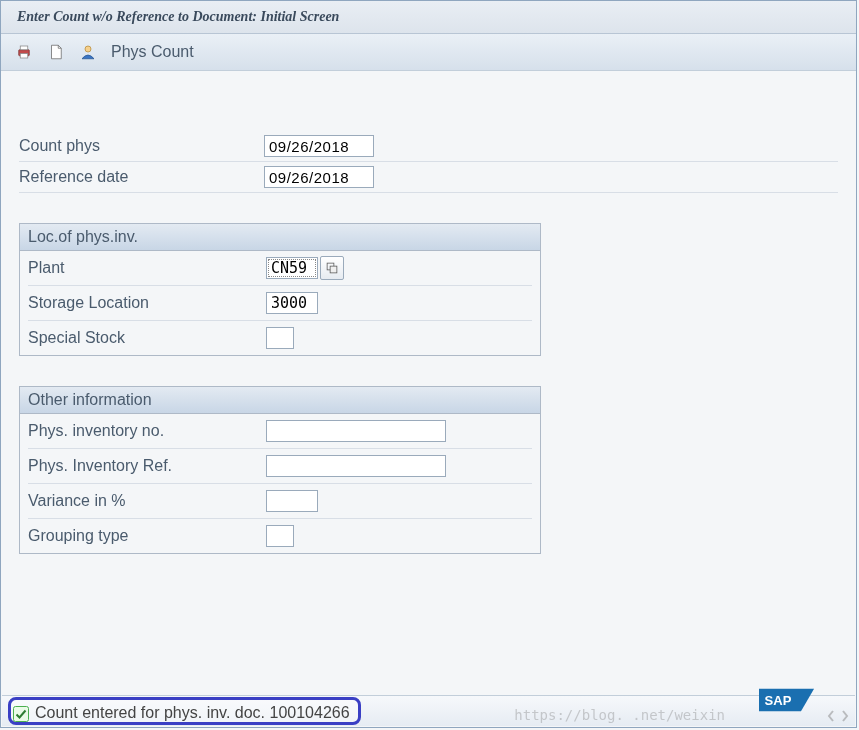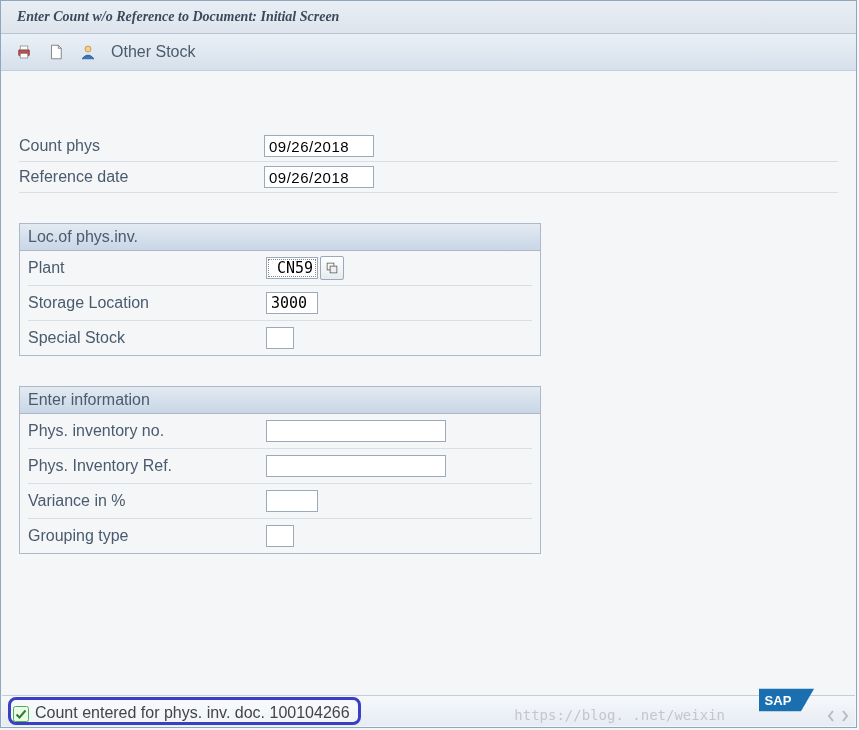--- a/index.html
+++ b/index.html
@@ -87,21 +87,21 @@
     padding: 0 4px;
     box-sizing: border-box;
   }
   input.sap-input.w-date { width: 110px; font-family: Arial; letter-spacing: 0.5px;}
   input.sap-input.w-plant { width: 52px; }
   input.sap-input.w-storage { width: 52px; }
   input.sap-input.w-tiny { width: 28px; }
   input.sap-input.w-medium { width: 180px; }
   input.sap-input.w-small { width: 52px; }
   input.sap-input.w-micro { width: 28px; }
-  .with-dotted { outline: 1px dotted #888; outline-offset: -3px; background: #fffdfa; text-align: right;}
+  .with-dotted { outline: 1px dotted #888; outline-offset: -3px; background: #fffdfa;}
   .f4-btn {
     width: 22px;
     height: 22px;
     border: 1px solid #9aaabb;
     background: linear-gradient(to bottom, #fff, #e6ebf1);
     margin-left: 2px;
     display: flex;
     align-items: center;
     justify-content: center;
     cursor: pointer;
@@ -215,21 +215,21 @@
         <path d="M6 3 h9 l4 4 v14 h-13 z" fill="#fefefe" stroke="#666"></path>
         <path d="M15 3 v4 h4" fill="none" stroke="#666"></path>
       </svg>
     </div>
     <div class="tool-ico">
       <svg viewBox="0 0 24 24" width="18" height="18">
         <circle cx="12" cy="8" r="4" fill="#f6d08c" stroke="#b58b3a"></circle>
         <path d="M4 21 q8 -10 16 0 z" fill="#3a75c4" stroke="#2a5590"></path>
       </svg>
     </div>
-    <span class="toolbar-label">Other Stock</span>
+    <span class="toolbar-label">Phys Count</span>
   </div>
 
   <div class="content-area">
 
     <div class="field-row">
       <span class="field-label">Count phys</span>
       <span class="field-value-box">
         <input class="sap-input w-date" type="text" value="09/26/2018" style="">
       </span>
     </div>
@@ -264,21 +264,21 @@
         <div class="field-row">
           <span class="field-label">Special Stock</span>
           <span class="field-value-box">
             <input class="sap-input w-tiny" type="text" value="" style="">
           </span>
         </div>
       </div>
     </div>
 
     <div class="group">
-      <div class="group-header">Enter information</div>
+      <div class="group-header">Other information</div>
       <div class="group-body">
         <div class="field-row">
           <span class="field-label">Phys. inventory no.</span>
           <span class="field-value-box">
             <input class="sap-input w-medium" type="text" value="" style="">
           </span>
         </div>
         <div class="field-row">
           <span class="field-label">Phys. Inventory Ref.</span>
           <span class="field-value-box">

